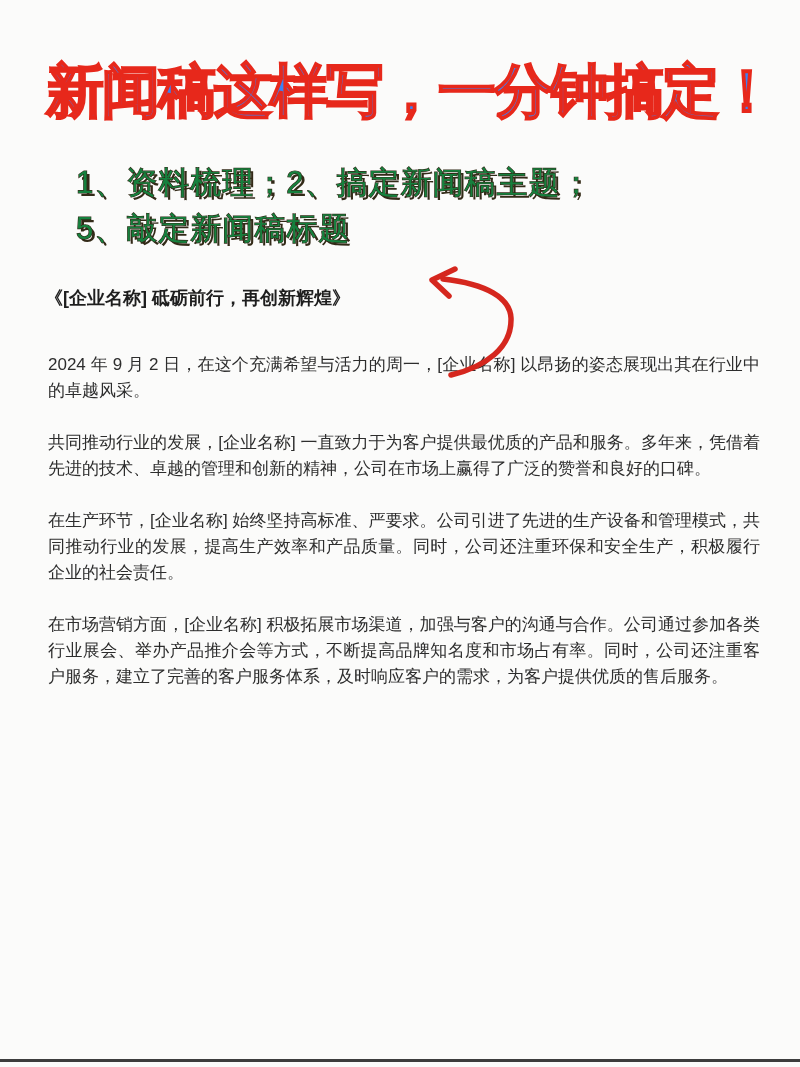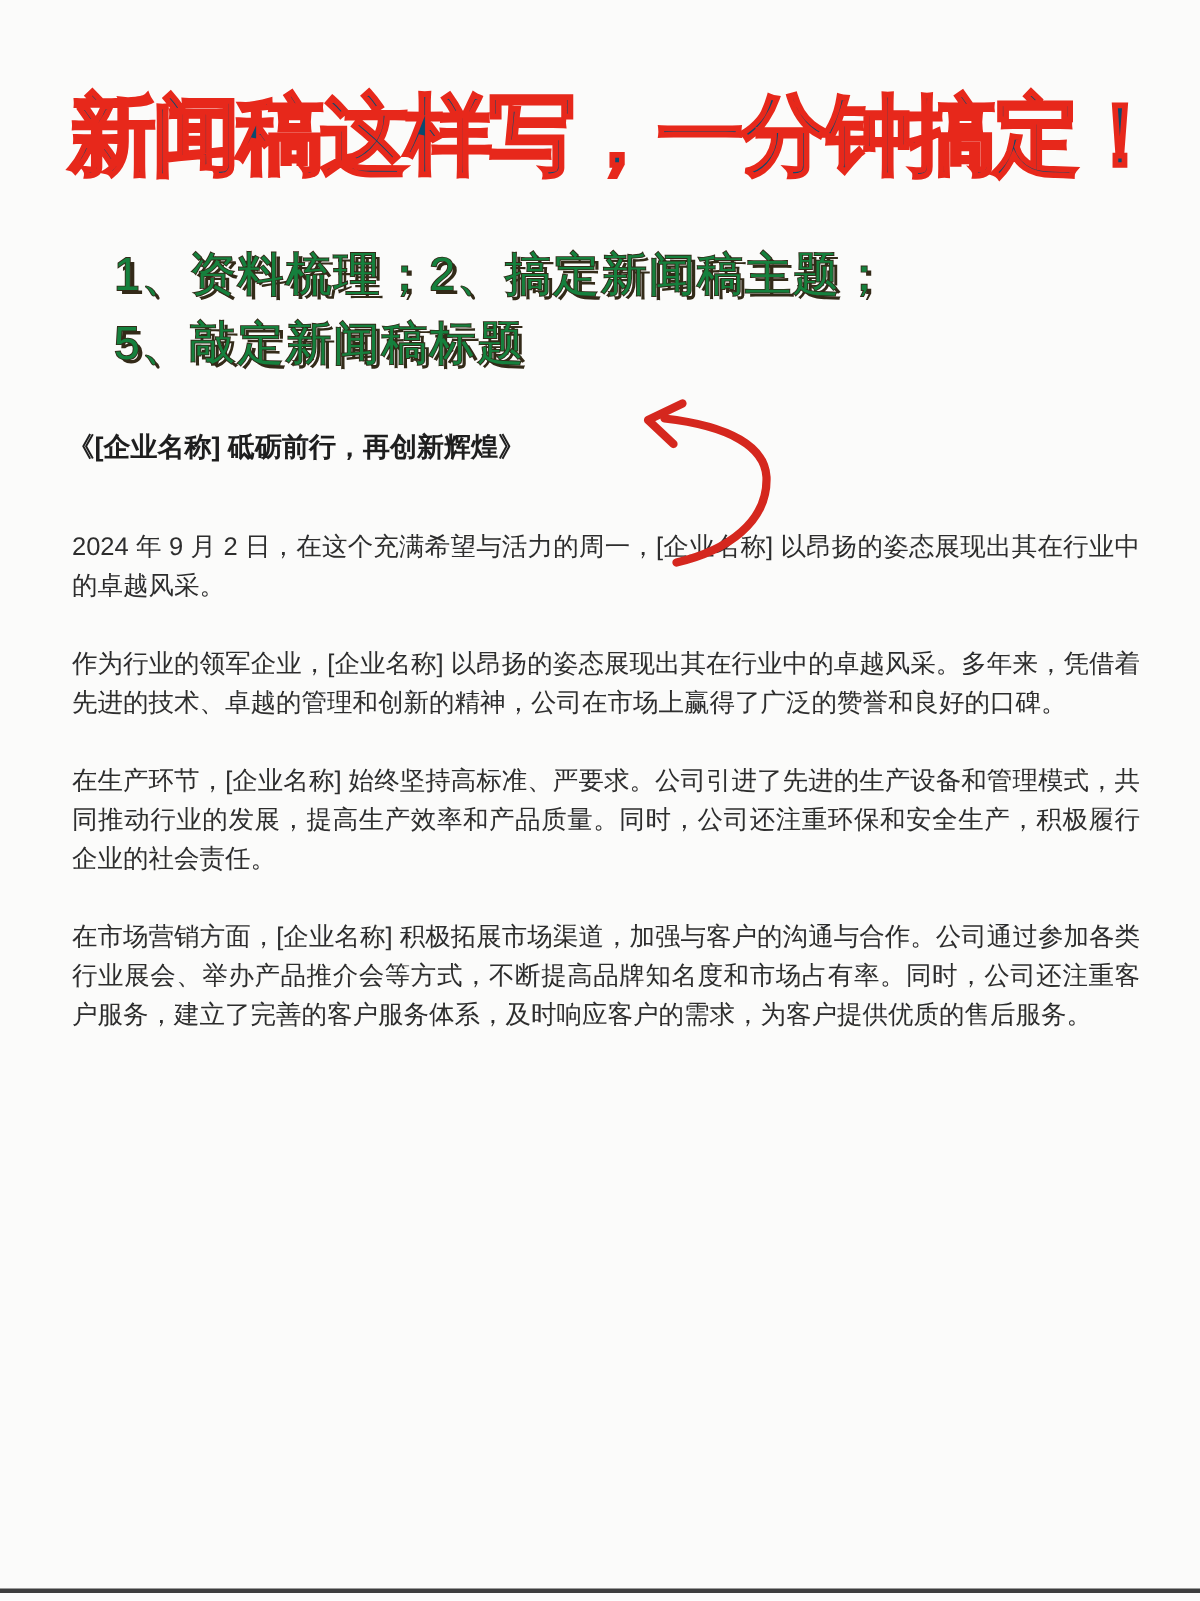--- a/index.html
+++ b/index.html
@@ -16,21 +16,21 @@
     font-family: "Liberation Sans", sans-serif;
   }
   
   .main-title {
     margin: 56px 30px 0 46px;
     font-size: 58px;
     line-height: 70px;
     font-weight: 900;
     letter-spacing: -2px;
     white-space: nowrap;
-    color: #0c4a6e;
+    color: #3b82f6;
     -webkit-text-stroke: 2px #e7281b;
   }
   
   .steps {
     margin: 34px 20px 0 76px;
   }
   .step-line {
     font-size: 31px;
     line-height: 46px;
     font-weight: 400;
@@ -96,20 +96,20 @@
     <svg width="120" height="128" viewBox="0 0 120 128" fill="none" xmlns="http://www.w3.org/2000/svg">
       <path d="M 38 115 C 72 107, 99 88, 98 58 C 97 38, 74 24, 30 19" stroke="#d5271e" stroke-width="5.5" stroke-linecap="round" fill="none"></path>
       <path d="M 42 9 L 19 20 L 36 36" stroke="#d5271e" stroke-width="5.5" stroke-linecap="round" stroke-linejoin="round" fill="none"></path>
     </svg>
   </div>
 
   <div class="article-headline">《[企业名称] 砥砺前行，再创新辉煌》</div>
 
   <div class="body-copy">
     <p>2024 年 9 月 2 日，在这个充满希望与活力的周一，[企业名称] 以昂扬的姿态展现出其在行业中的卓越风采。</p>
-    <p>作为行业的领军企业，[企业名称] 以昂扬的姿态展现出其在行业中的卓越风采。多年来，凭借着先进的技术、卓越的管理和创新的精神，公司在市场上赢得了广泛的赞誉和良好的口碑。</p>
+    <p>共同推动行业的发展，[企业名称] 一直致力于为客户提供最优质的产品和服务。多年来，凭借着先进的技术、卓越的管理和创新的精神，公司在市场上赢得了广泛的赞誉和良好的口碑。</p>
     <p>在生产环节，[企业名称] 始终坚持高标准、严要求。公司引进了先进的生产设备和管理模式，共同推动行业的发展，提高生产效率和产品质量。同时，公司还注重环保和安全生产，积极履行企业的社会责任。</p>
     <p>在市场营销方面，[企业名称] 积极拓展市场渠道，加强与客户的沟通与合作。公司通过参加各类行业展会、举办产品推介会等方式，不断提高品牌知名度和市场占有率。同时，公司还注重客户服务，建立了完善的客户服务体系，及时响应客户的需求，为客户提供优质的售后服务。</p>
   </div>
 
   <div class="bottom-divider"></div>
 
 </div>
 
 </body></html>

